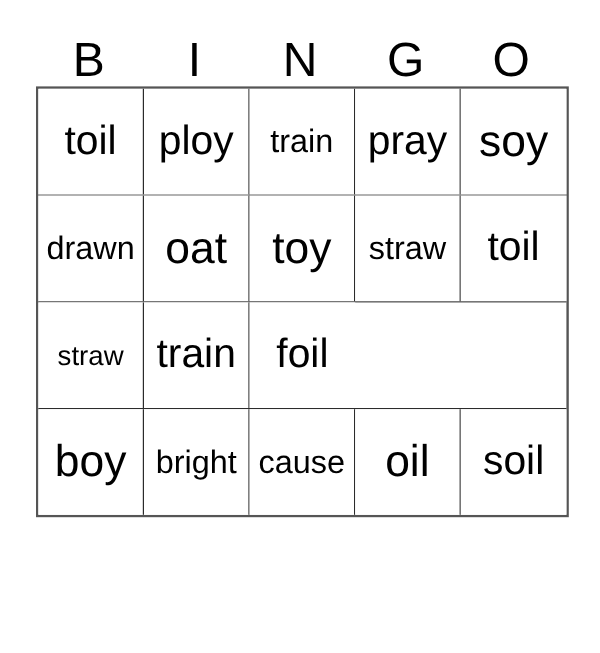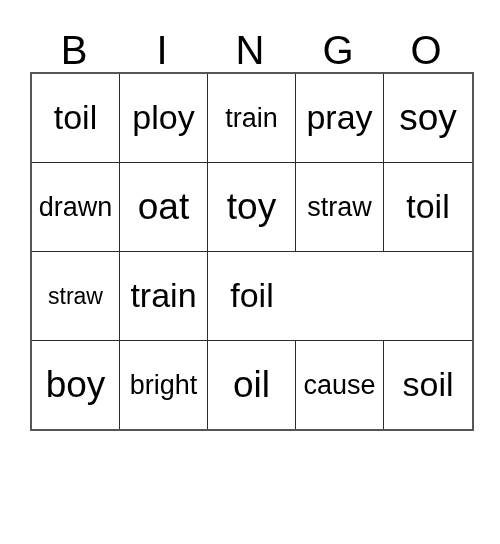--- a/index.html
+++ b/index.html
@@ -165,25 +165,25 @@
     </div>
 
 
     <div class="grid-row">
       <div class="cell len-3">
         <span>boy</span>
       </div>
       <div class="cell len-5">
         <span>bright</span>
       </div>
+      <div class="cell len-5">
+        <span>cause</span>
+      </div>
       <div class="cell len-3">
         <span>oil</span>
-      </div>
-      <div class="cell len-5">
-        <span>cause</span>
       </div>
       <div class="cell len-4">
         <span>soil</span>
       </div>
     </div>
 
   </div>
 </div>
 
 </body></html>

